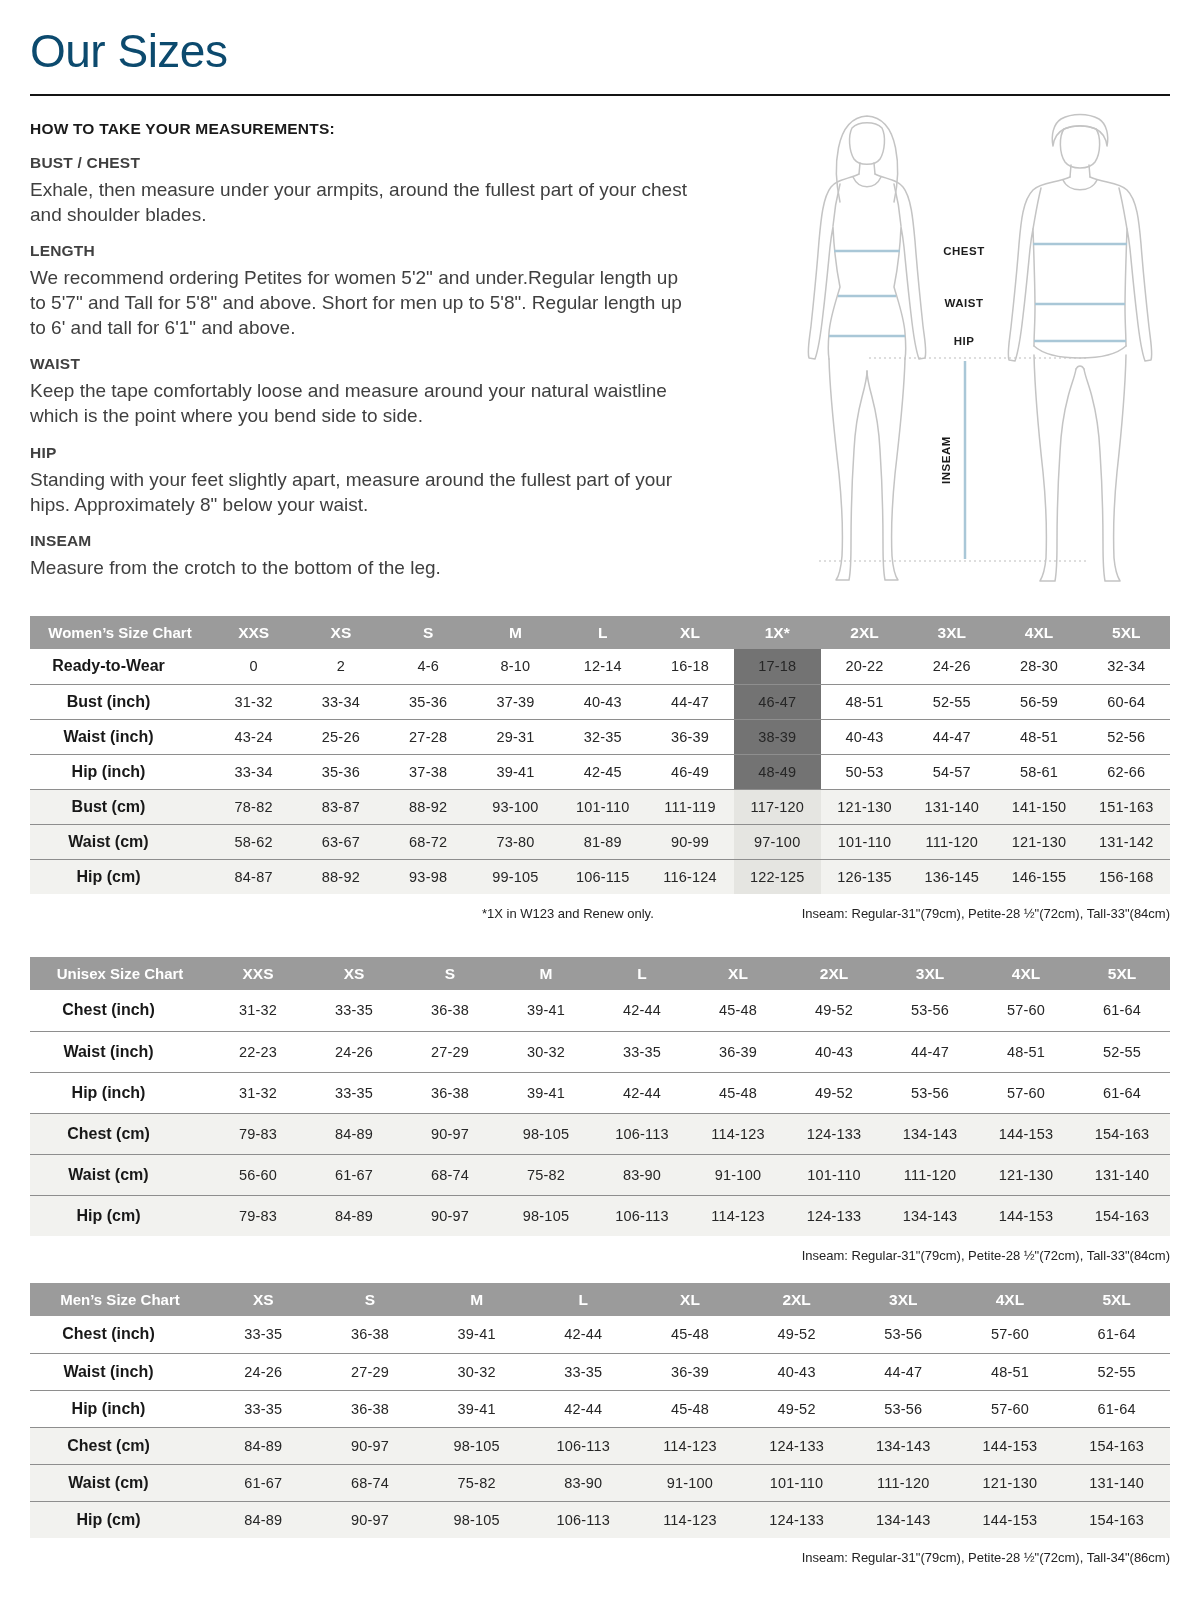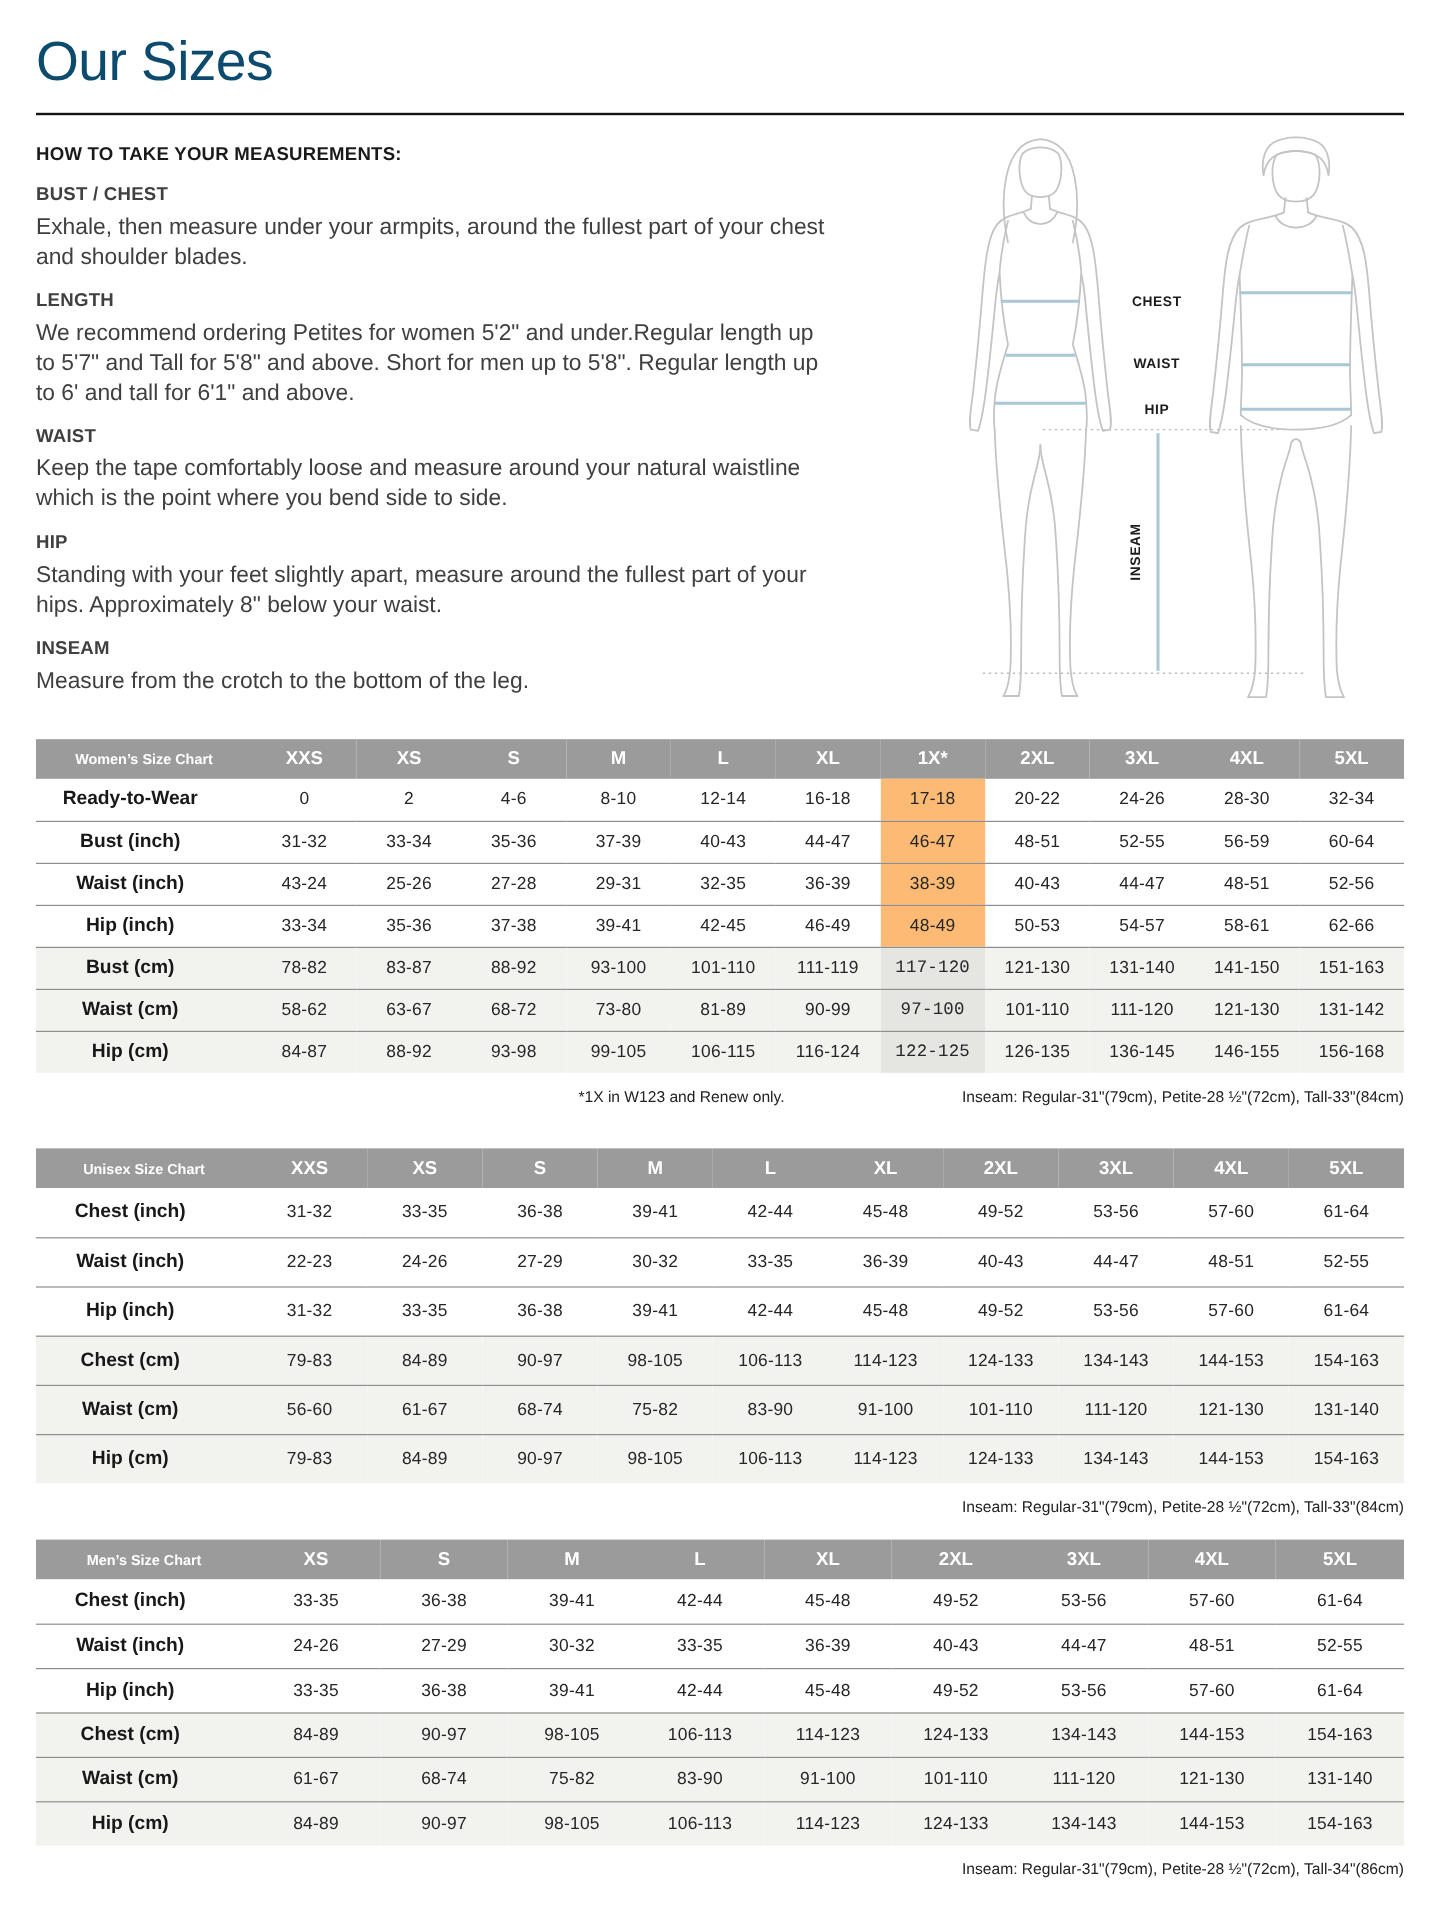--- a/index.html
+++ b/index.html
@@ -14,31 +14,31 @@
   .instructions h2 { font-size:15.5px; font-weight:800; margin:0 0 16px 0; letter-spacing:0.2px; color:#1a1a1a; }
   .section { margin-bottom:15px; }
   .section h3 { font-size:15.5px; font-weight:800; margin:0 0 5px 0; letter-spacing:0.2px; color:#404040; }
   .section p { font-size:19px; line-height:1.32; margin:0; color:#3f3f3f; }
 
   .diagram { position:absolute; right:-2px; top:-12px; }
 
   .table-block { width:1140px; }
   .size-table { width:1140px; border-collapse:collapse; table-layout:fixed; }
   .size-table thead th { background:#9b9b9b; color:#ffffff; font-size:15.5px; font-weight:700; height:33px; text-align:center; }
-  .size-table thead th.tbl-title { font-size:12px; }
+  .size-table thead th.tbl-title { font-size:15px; }
   .size-table tbody th { text-align:center; padding-right:24px; font-weight:800; font-size:16px; color:#181818; }
   .size-table tbody td { text-align:center; font-size:14.5px; color:#262626; letter-spacing:0.2px; }
   .size-table tbody tr + tr { border-top:1.5px solid #8e8e8e; }
   .t-womens { margin-top:26px; }
   .t-womens tbody tr { height:35px; }
   .t-unisex tbody tr { height:41px; }
   .t-mens tbody tr { height:37px; }
   .shaded { background:#f2f2ef; }
-  .hl { background:#fdba74; }
-  td.shaded.hl { background:#e5e5e1;font-family:Liberation Mono, monospace; }
+  .hl { background:#737373; }
+  td.shaded.hl { background:#e5e5e1; }
 
   .note-row { display:flex; width:1140px; margin-top:12px; font-size:13px; color:#222; align-items:baseline; }
   .note-left { margin-left:452px; white-space:nowrap; }
   .note-right { margin-left:auto; white-space:nowrap; }
   .note-right b { font-weight:400; }
 
   .gap-unisex { height:36px; }
   .gap-mens { height:20px; }
 
   svg text { font-family:"Liberation Sans", sans-serif; }

